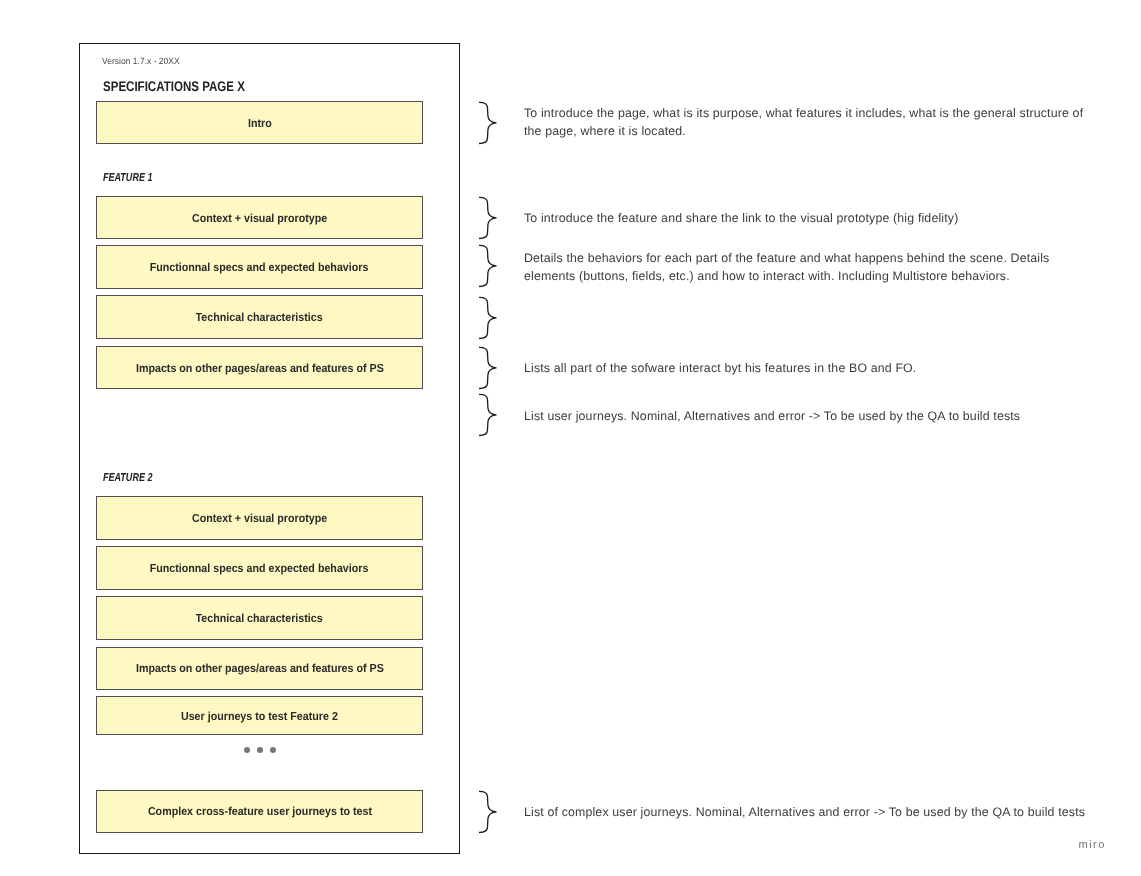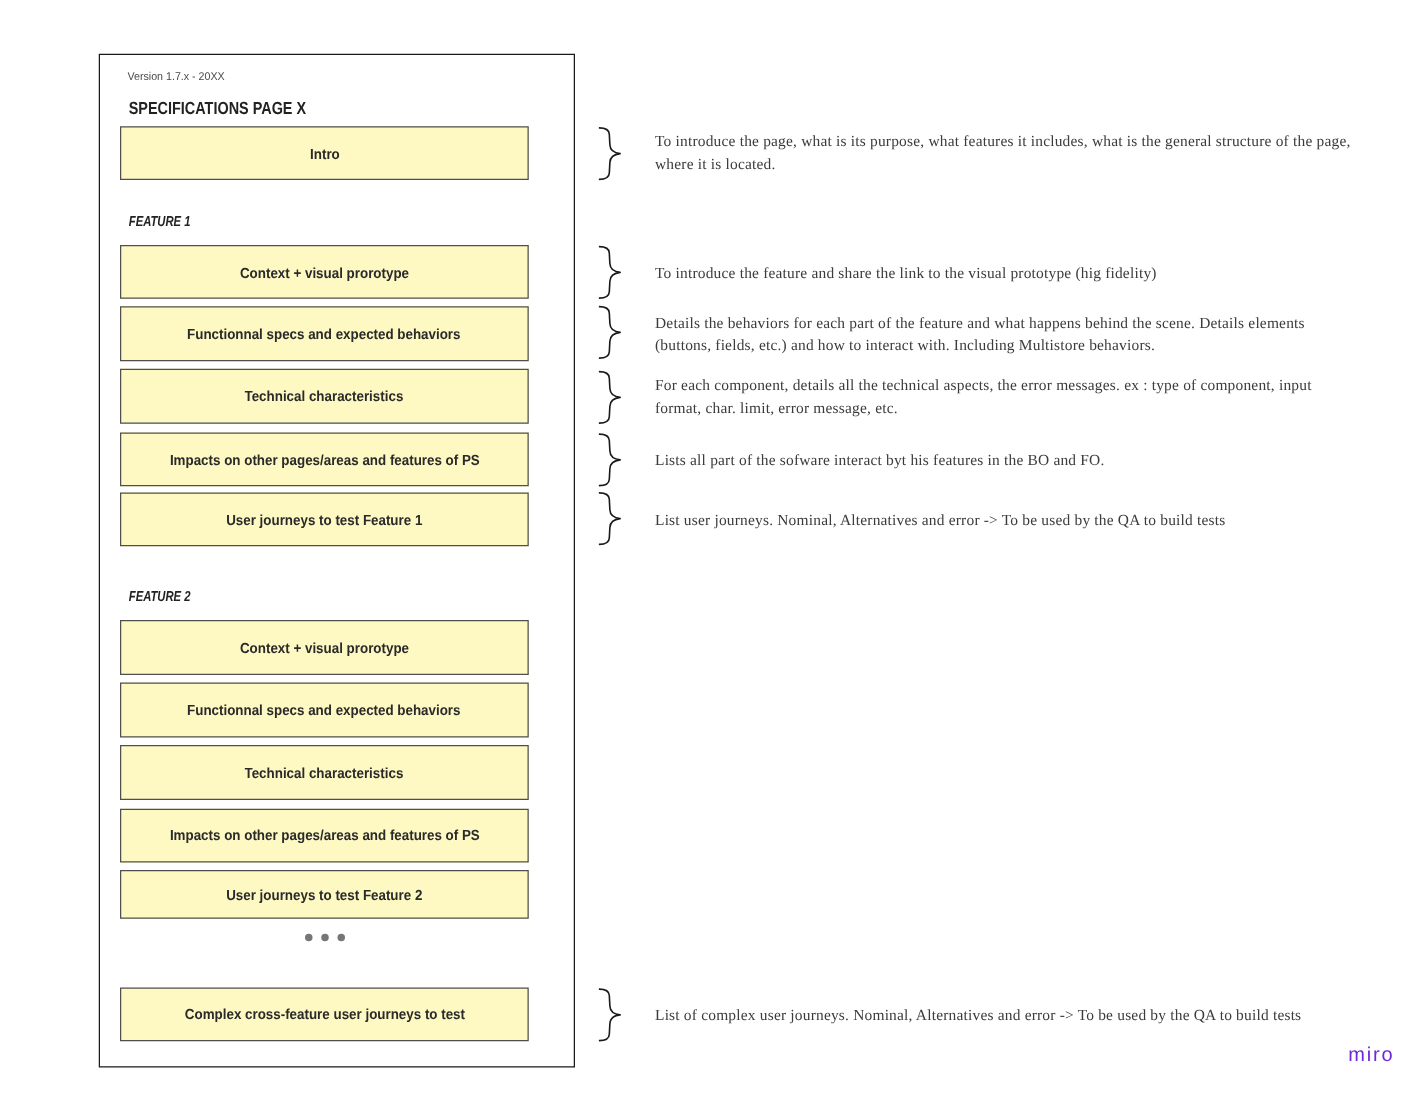--- a/index.html
+++ b/index.html
@@ -95,32 +95,31 @@
   .dots i { width: 6.6px; height: 6.6px; border-radius: 50%; background: #767676; display: block; }
 
   .brace { position: absolute; }
   .note {
     position: absolute;
     transform: translateZ(0);
     font-size: 12.35px;
     line-height: 17.8px;
     letter-spacing: 0.16px;
     color: #3b3b3b;
-    font-family: Liberation Serif, serif;
   }
 
   .miro {
     position: absolute;
     transform: translateZ(0);
     left: 1078.5px;
     top: 837.3px;
     font-family: "Liberation Sans", sans-serif;
     font-weight: 400;
-    font-size: 16px;
-    color: #6d28d9;
+    font-size: 11px;
+    color: #737373;
     letter-spacing: 1.5px;
     line-height: 16px;
   }
 </style>
 </head>
 <body>
 
 <div class="canvas">
 
   <div class="page-frame"></div>
@@ -137,23 +136,20 @@
     <span>Context + visual prorotype</span>
   </div>
   <div class="spec-box" style="top:245.3px; height:43.5px">
     <span>Functionnal specs and expected behaviors</span>
   </div>
   <div class="spec-box" style="top:295.3px; height:43.5px">
     <span>Technical characteristics</span>
   </div>
   <div class="spec-box" style="top:345.7px; height:43.3px">
     <span>Impacts on other pages/areas and features of PS</span>
-  </div>
-  <div class="spec-box" style="top:393.8px; height:43.1px">
-    <span>User journeys to test Feature 1</span>
   </div>
 
   <div class="feature-label" style="top:472px">FEATURE 2</div>
   <div class="spec-box" style="top:496.3px; height:43.9px">
     <span>Context + visual prorotype</span>
   </div>
   <div class="spec-box" style="top:546.0px; height:43.5px">
     <span>Functionnal specs and expected behaviors</span>
   </div>
   <div class="spec-box" style="top:596.0px; height:43.7px">
@@ -194,19 +190,18 @@
   <svg class="brace" style="left:478.5px; top:393px" width="19" height="44" viewBox="0 0 19 44">
       <path class="bp" d="M 0.3 1.3 C 5.3 1.3 8.3 2.6 8.45 6.4 L 8.9 14.8 C 9.1 19.0 11.5 21.3 17.1 21.9 C 11.5 22.5 9.1 24.8 8.9 29.0 L 8.45 37.4 C 8.3 41.2 5.3 42.5 0.3 42.5" fill="none" stroke="#1a1a1a" stroke-width="1.3" stroke-linecap="round" stroke-linejoin="round"></path>
     </svg>
   <svg class="brace" style="left:478.5px; top:790px" width="19" height="44" viewBox="0 0 19 44">
       <path class="bp" d="M 0.3 1.3 C 5.3 1.3 8.3 2.6 8.45 6.4 L 8.9 14.8 C 9.1 19.0 11.5 21.3 17.1 21.9 C 11.5 22.5 9.1 24.8 8.9 29.0 L 8.45 37.4 C 8.3 41.2 5.3 42.5 0.3 42.5" fill="none" stroke="#1a1a1a" stroke-width="1.3" stroke-linecap="round" stroke-linejoin="round"></path>
     </svg>
 
   <div class="note" style="left:524px; top:105px; width:566px">To introduce the page, what is its purpose, what features it includes, what is the general structure of the page, where it is located.</div>
   <div class="note" style="left:524px; top:250px; width:540px">Details the behaviors for each part of the feature and what happens behind the scene. Details elements (buttons, fields, etc.) and how to interact with. Including Multistore behaviors.</div>
   <div class="note" style="left:524px; top:210px; width:566px">To introduce the feature and share the link to the visual prototype (hig fidelity)</div>
-  <div class="note" style="left:524px; top:300px; width:560px">For each component, details all the technical aspects, the error messages. ex : type of component, input format, char. limit, error message, etc.</div>
   <div class="note" style="left:524px; top:360px; width:566px">Lists all part of the sofware interact byt his features in the BO and FO.</div>
   <div class="note" style="left:524px; top:804px; width:580px">List of complex user journeys. Nominal, Alternatives and error -&gt; To be used by the QA to build tests</div>
   <div class="note" style="left:524px; top:408px; width:566px">List user journeys. Nominal, Alternatives and error -&gt; To be used by the QA to build tests</div>
 
   <div class="miro">miro</div>
 </div>
 
 </body></html>

